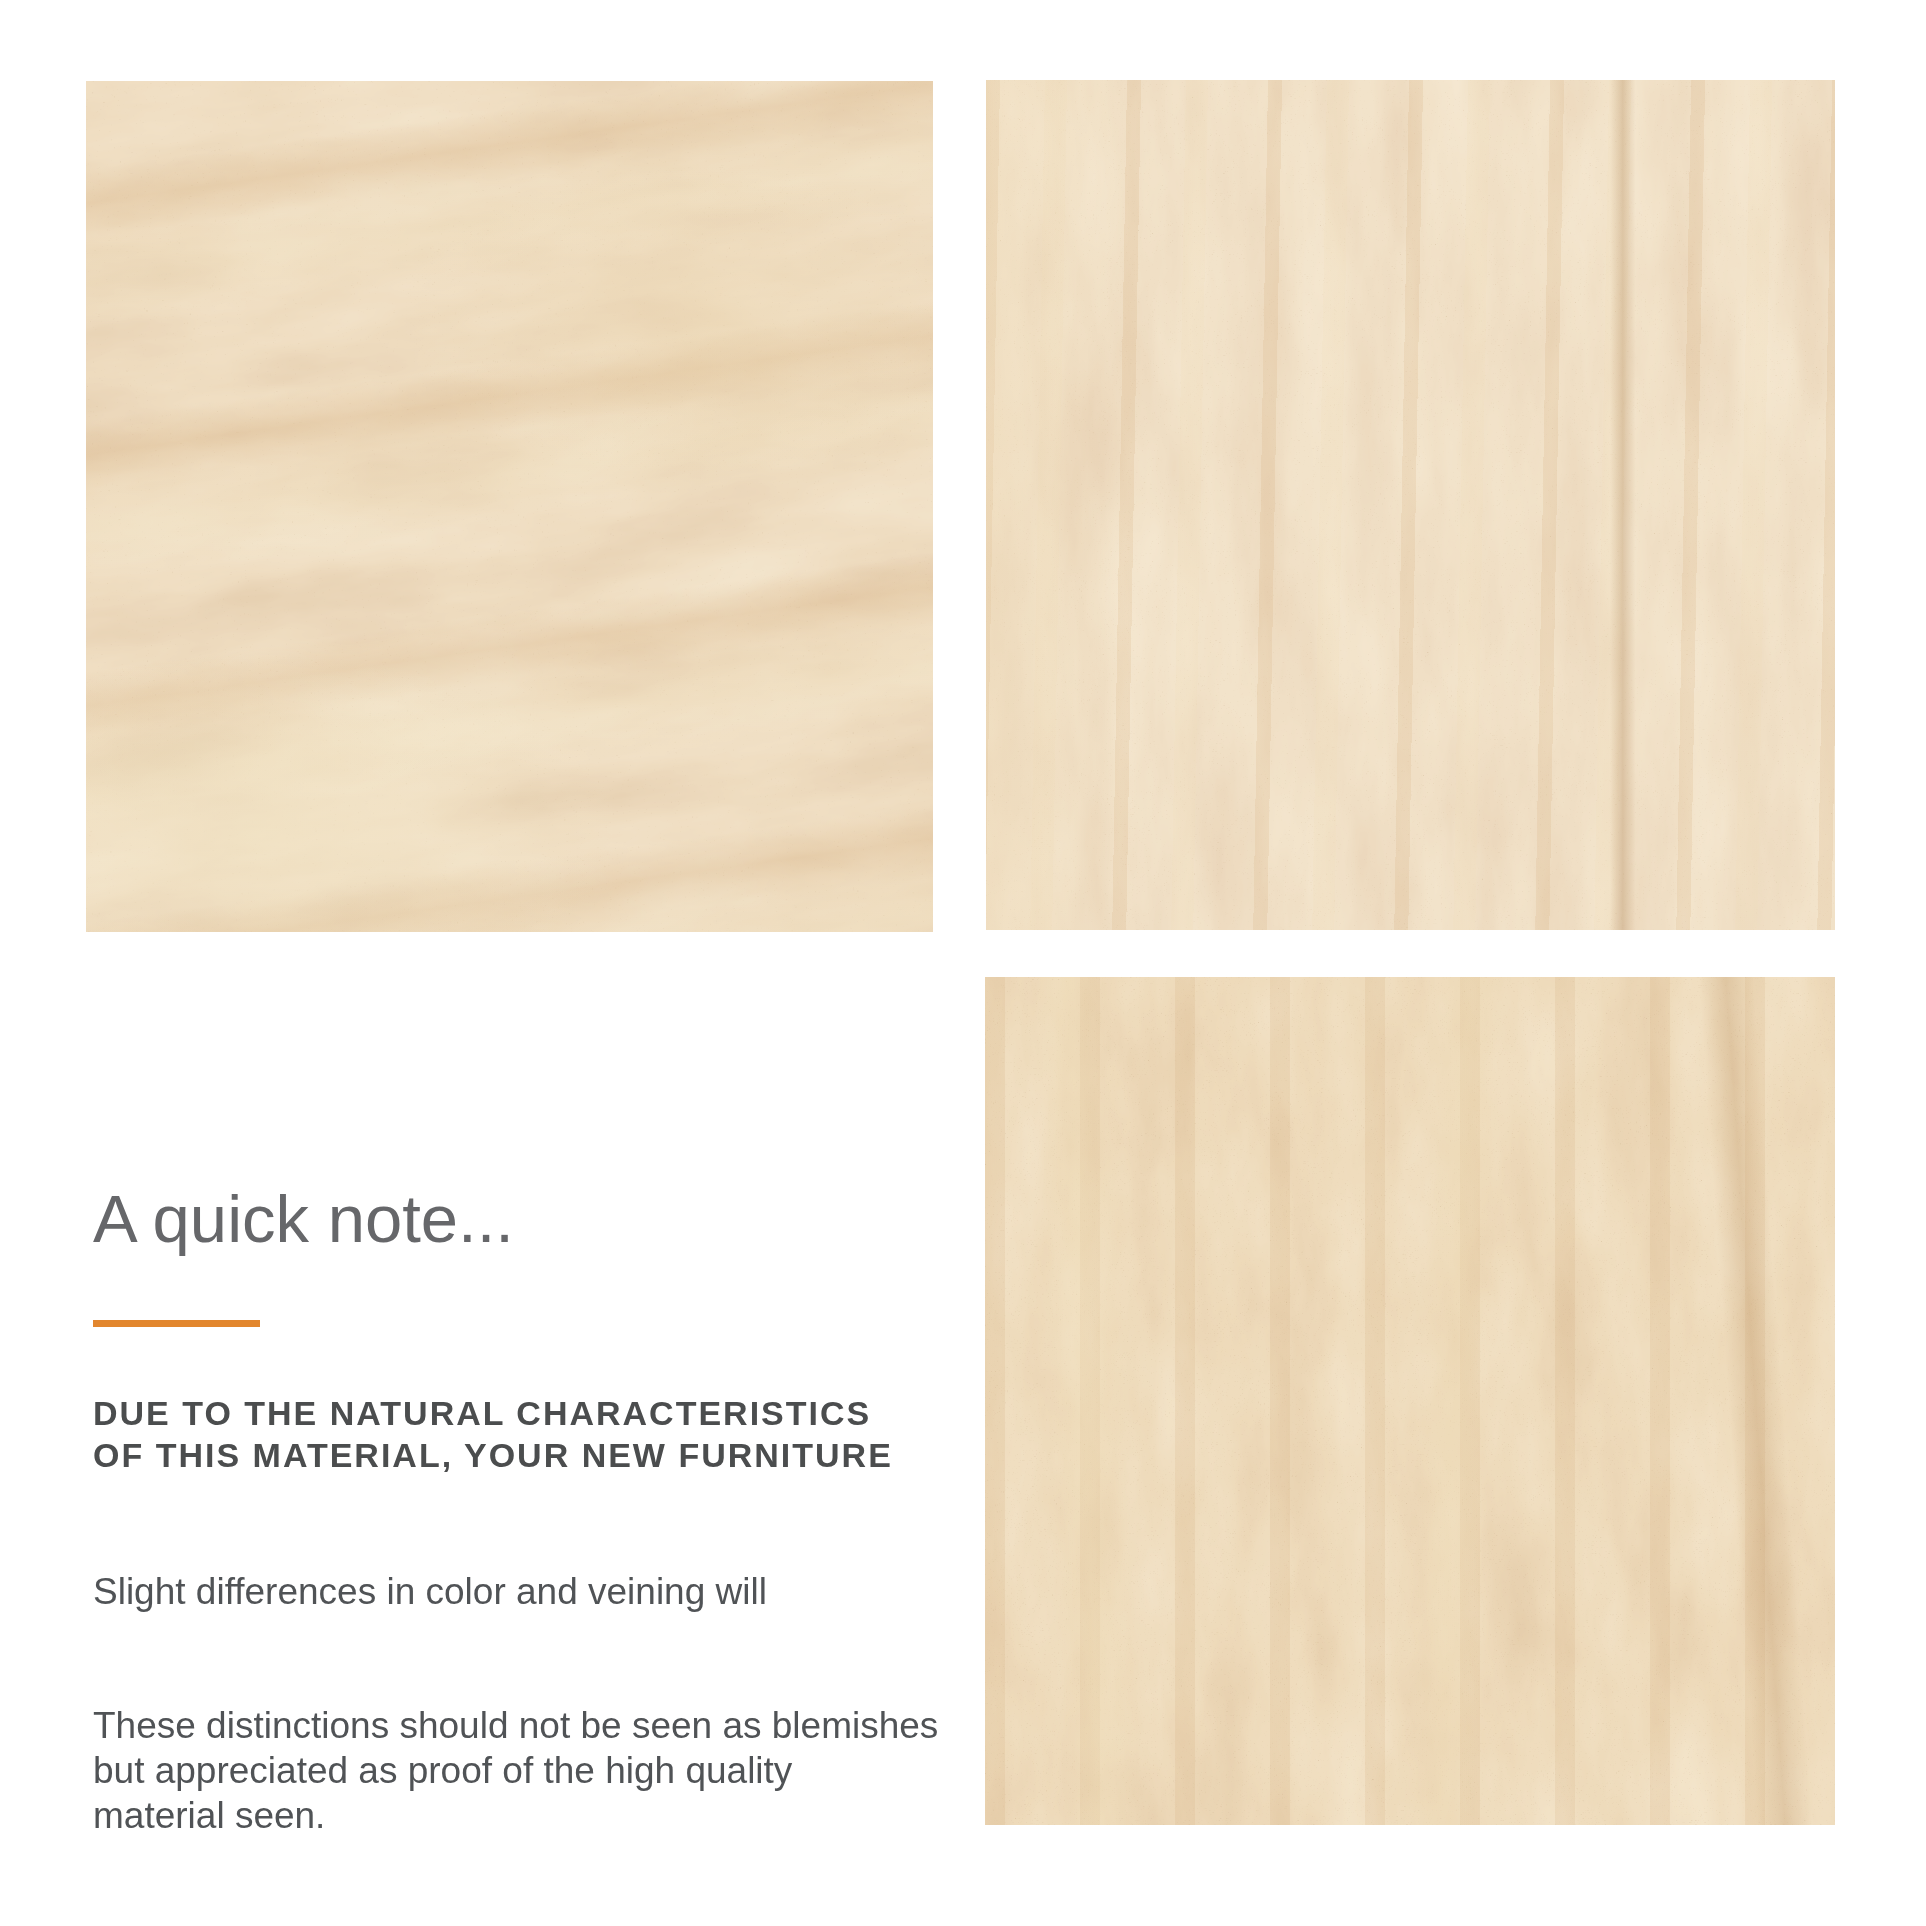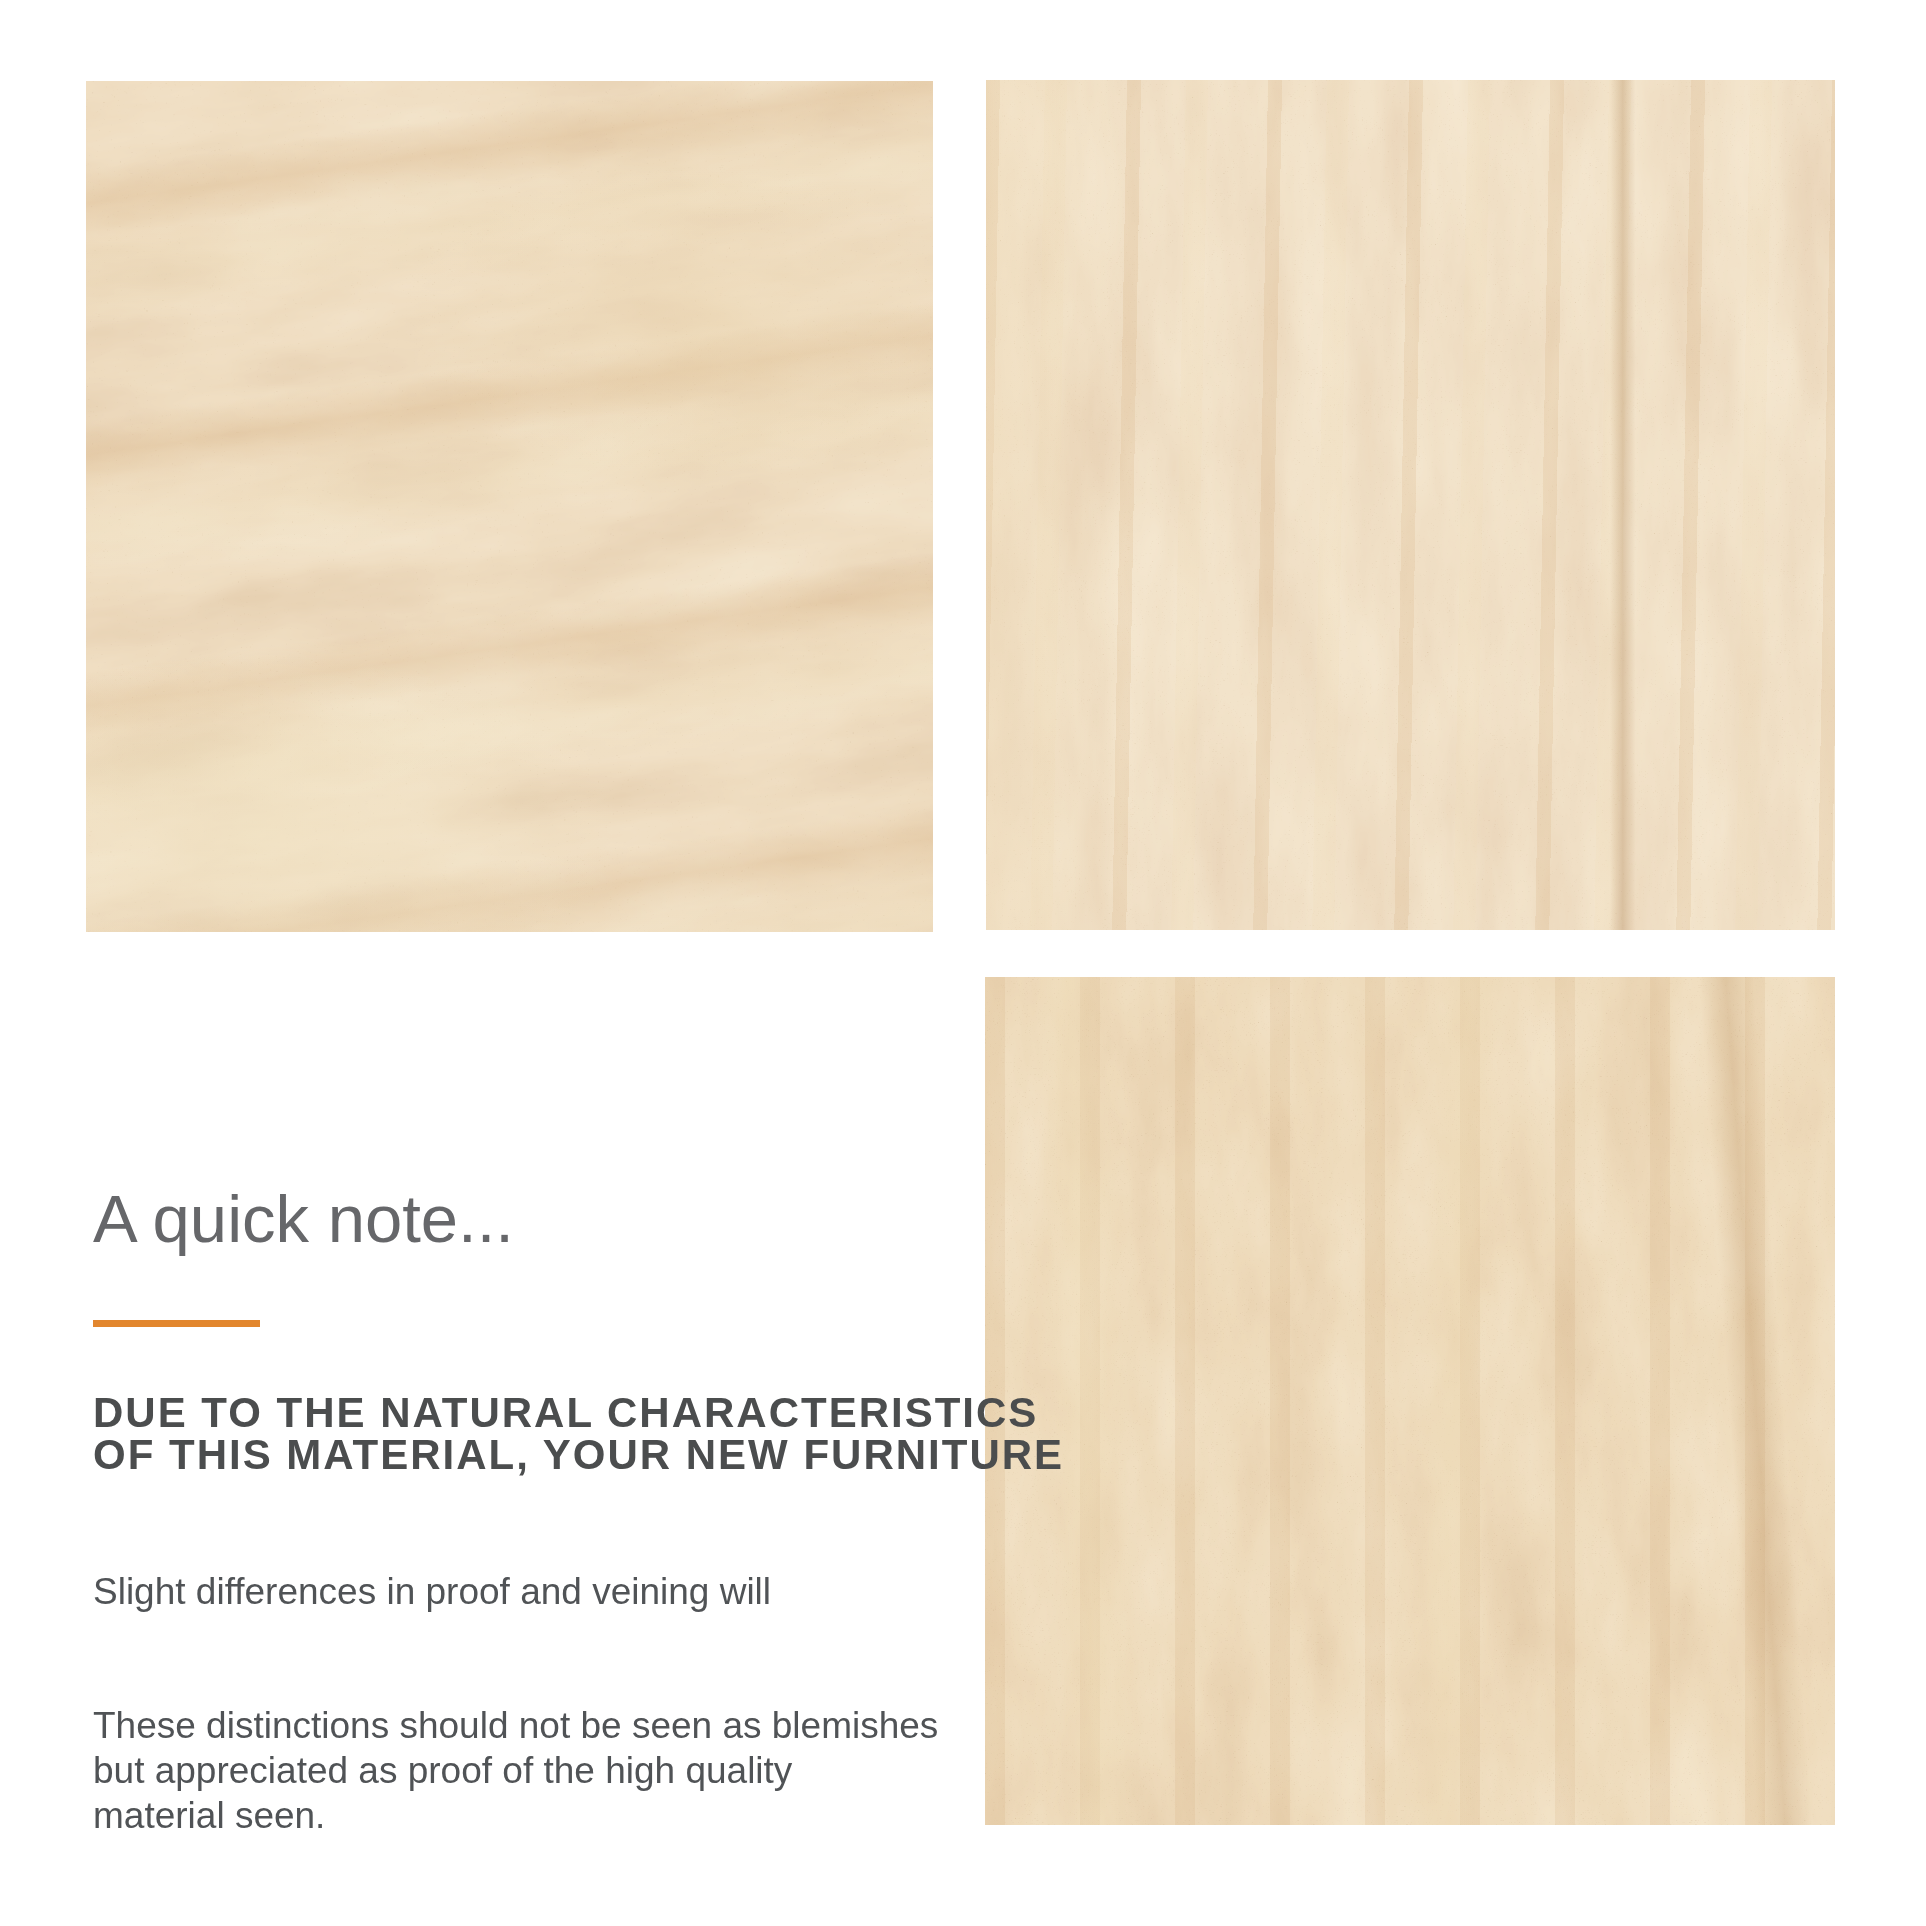--- a/index.html
+++ b/index.html
@@ -53,21 +53,21 @@
     top:1185px;
     font-size:67px;line-height:1;
     color:#66676a;
   }
   .rule{
     top:1320px;width:167px;height:7px;
     background:#e2862e;
   }
   .emphasis{
     top:1392px;
-    font-size:42px;line-height:42px;
+    font-size:34px;line-height:42px;
     font-weight:700;letter-spacing:2px;
     color:#4b4d4e;
   }
   .para{
     font-size:37px;line-height:45px;
     color:#505356;
   }
   .para1{top:1569px;}
   .para2{top:1703px;}
 </style>
@@ -149,21 +149,21 @@
 <div class="note-el heading">A quick note...</div>
 
 <div class="note-el rule"></div>
 
 <div class="note-el emphasis">
   <div>DUE TO THE NATURAL CHARACTERISTICS</div>
   <div>OF THIS MATERIAL, YOUR NEW FURNITURE</div>
 </div>
 
 <div class="note-el para para1">
-  <div>Slight differences in proof and veining will</div>
+  <div>Slight differences in color and veining will</div>
 </div>
 
 <div class="note-el para para2">
   <div>These distinctions should not be seen as blemishes</div>
   <div>but appreciated as proof of the high quality</div>
   <div>material seen.</div>
 </div>
 
 
 </body></html>

